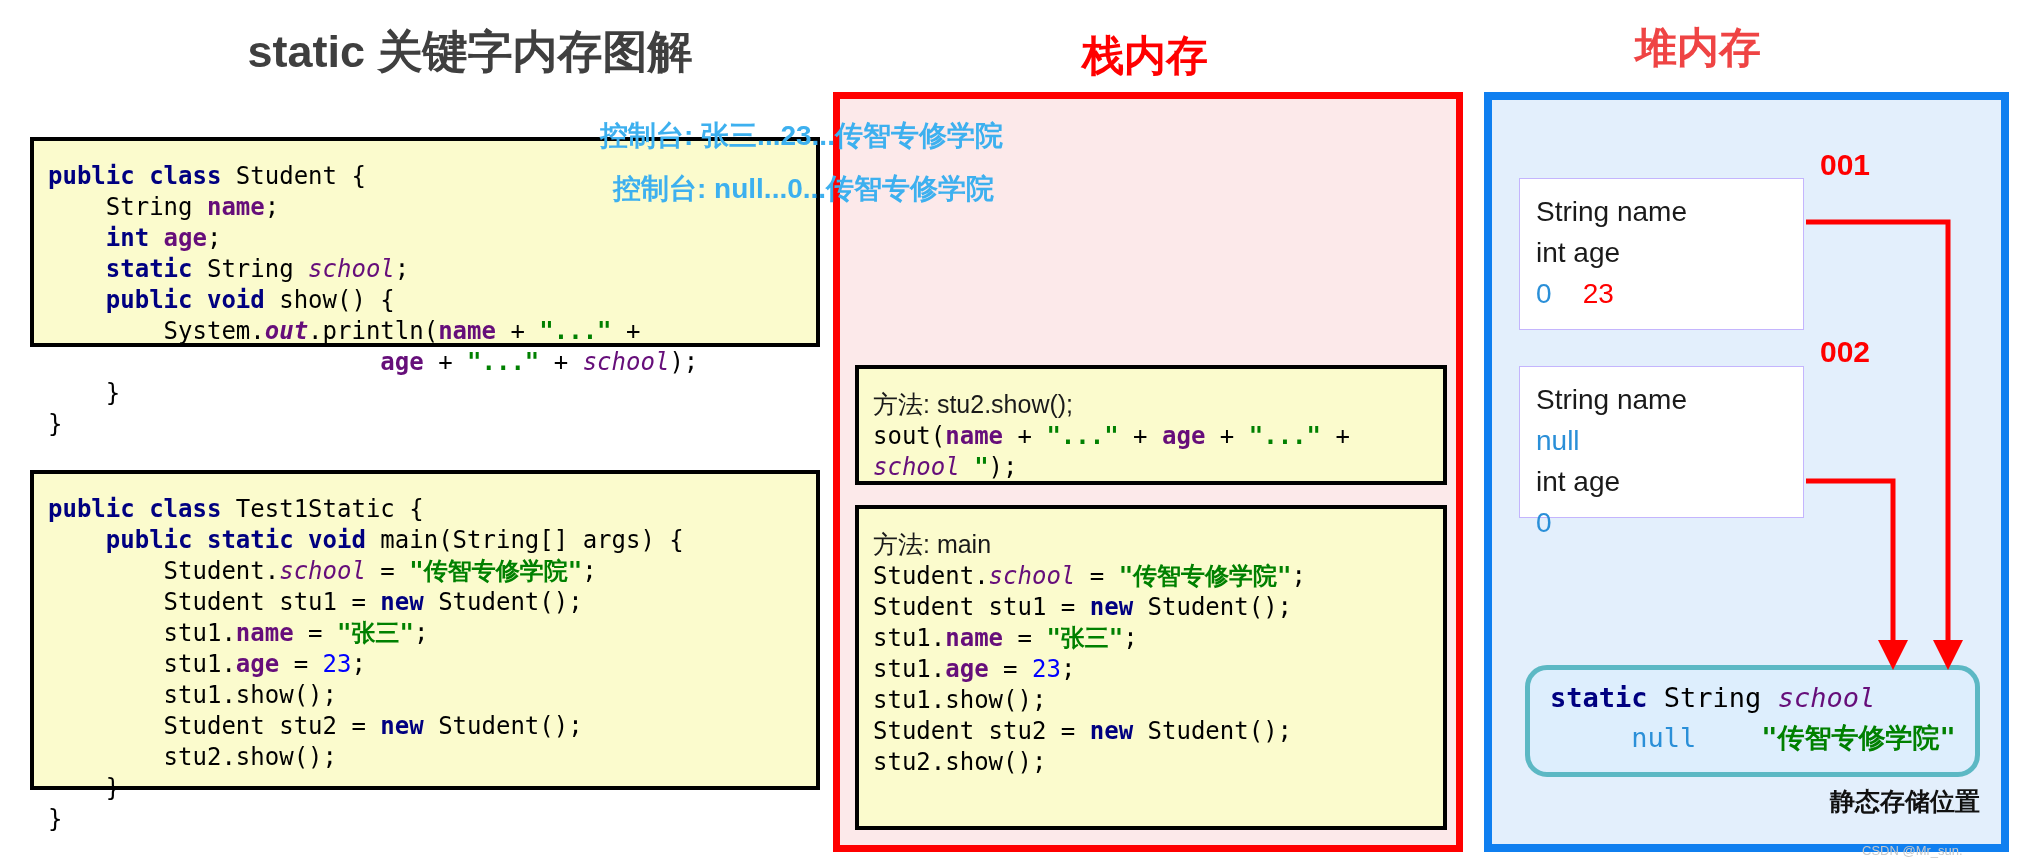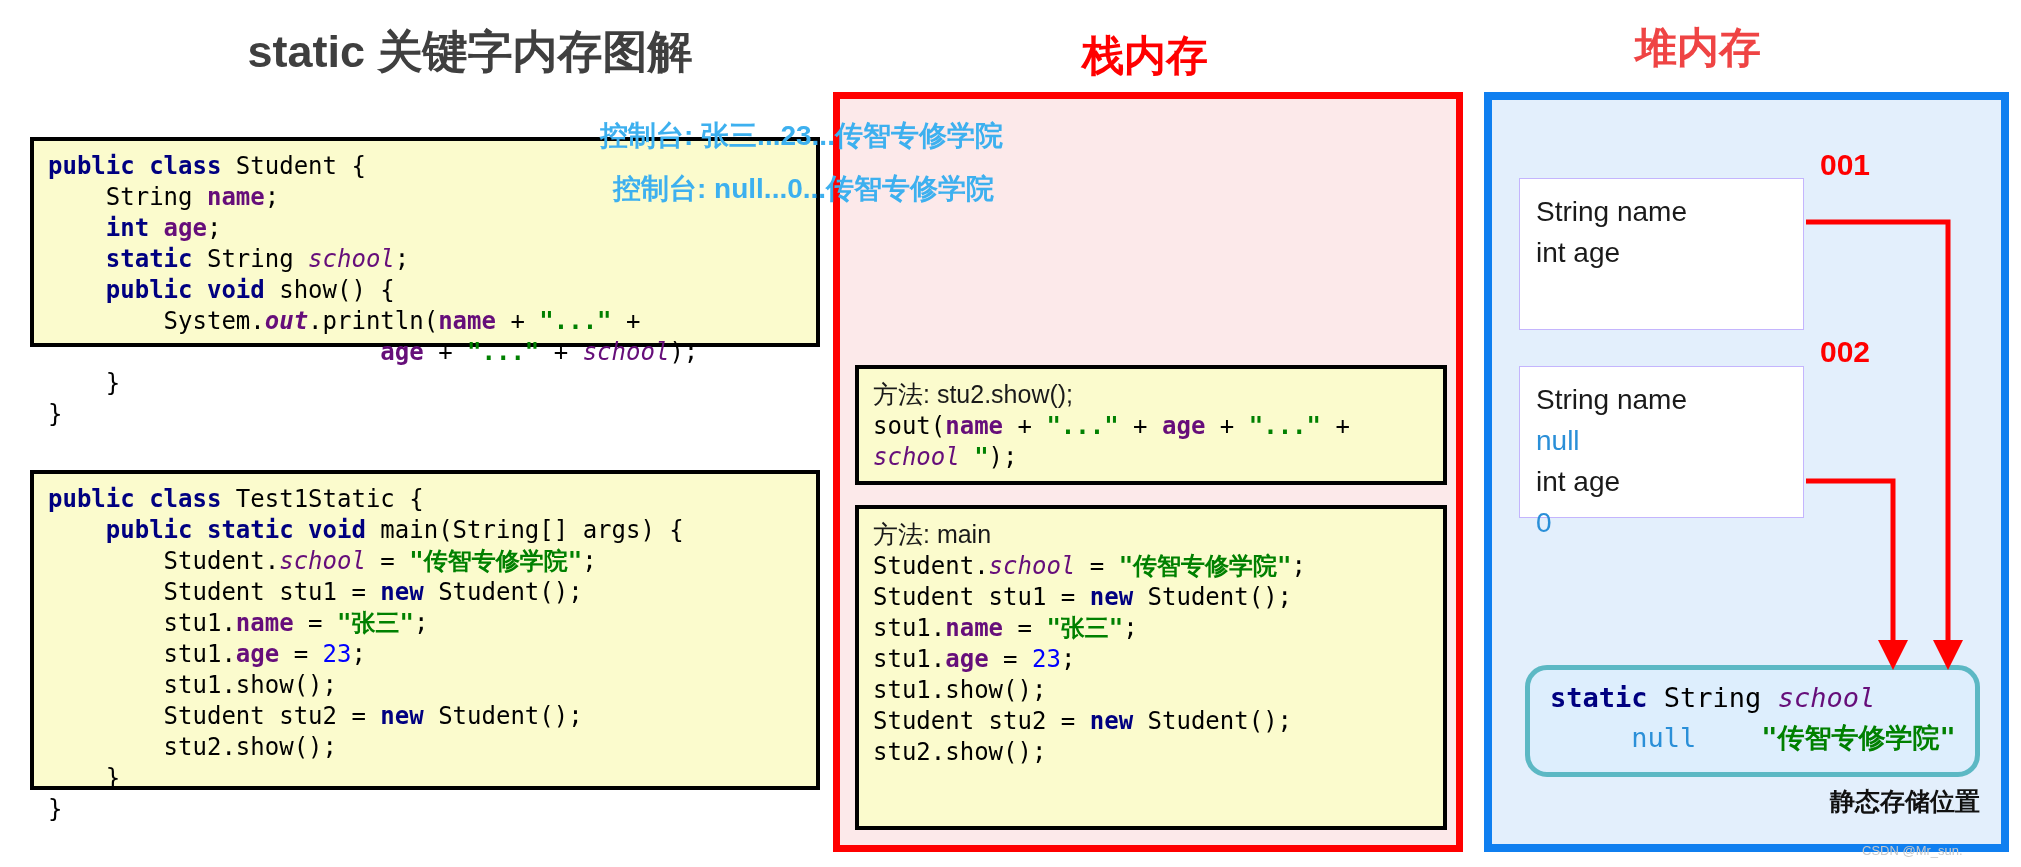--- a/index.html
+++ b/index.html
@@ -44,21 +44,21 @@
 
   
   .code-card{
     background:#fbfbcd;
     border:4px solid #000000;
     box-sizing:border-box;
     font-family:"DejaVu Sans Mono","Liberation Mono",monospace;
     font-size:24px;
     line-height:31px;
     color:#1a1a1a;
-    padding:10px 14px;
+    padding:20px 14px;
     white-space:pre;
     z-index:10;
   }
   #code-student{ left:30px; top:137px; width:790px; height:210px;}
   #code-test{    left:30px; top:470px; width:790px; height:320px;}
 
   .k{color:#000080;font-weight:bold;}      
   .f{color:#660e7a;font-weight:bold;}      
   .s{color:#008000;font-weight:bold;}      
   .it{color:#660e7a;font-style:italic;}    
@@ -184,20 +184,25 @@
 <span class="p">stu1.</span><span class="f">age</span><span class="p"> = </span><span class="n">23</span><span class="p">;</span>
 <span class="p">stu1.show();</span>
 <span class="p">Student stu2 = </span><span class="k">new</span><span class="p"> Student();</span>
 <span class="p">stu2.show();</span></div>
 
 <div class="abs" id="heap-box"></div>
 
 <div class="abs obj-box" id="obj-001">
   <div>String name</div>
   <div>int age</div>
+  <div>
+    <span class="val-null">0</span>
+    &nbsp;&nbsp;
+    <span class="val-new">23</span>
+  </div>
 </div>
 <div class="abs obj-addr" id="addr-001">001</div>
 
 <div class="abs obj-box" id="obj-002">
   <div>String name</div>
   <div>
     <span class="val-null">null</span>
   </div>
   <div>int age</div>
   <div>

